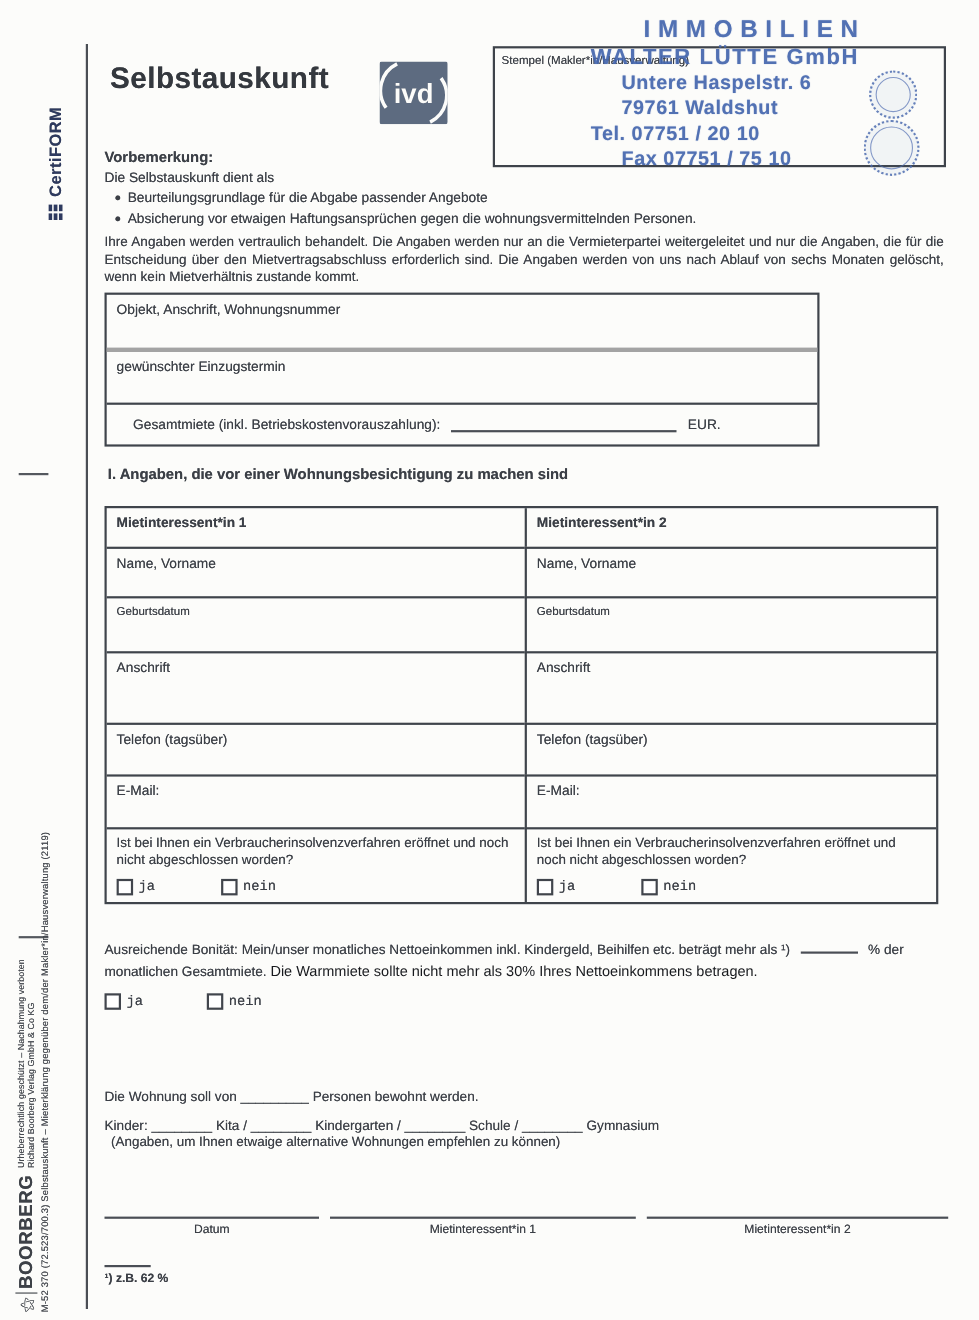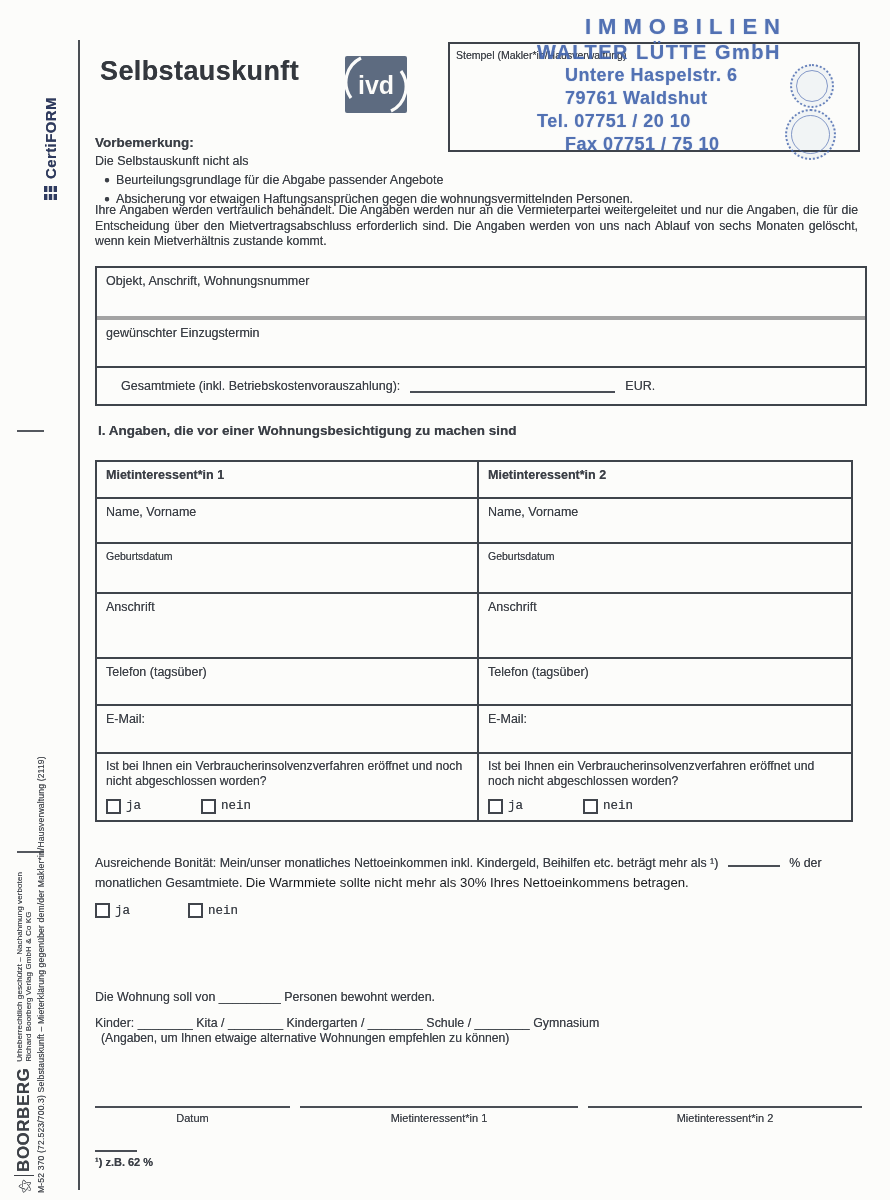--- a/index.html
+++ b/index.html
@@ -44,23 +44,23 @@
   .st6{left:565px;top:134px;font-size:18px;letter-spacing:.5px;}
   .seal{position:absolute;border:2px dotted #4d6cb0;border-radius:50%;opacity:.85;background:rgba(77,108,176,.07);}
   .seal::before{content:"";position:absolute;inset:4px;border:1.6px solid #4d6cb0;border-radius:50%;opacity:.8;}
   .seal1{left:790px;top:64px;width:40px;height:40px;}
   .seal2{left:785px;top:109px;width:47px;height:47px;}
   
   .vb-heading{position:absolute;left:95px;top:135px;font-size:13.5px;font-weight:bold;}
   .vb-intro{position:absolute;left:95px;top:154px;font-size:12.5px;}
   .vb-bullet{position:absolute;left:104px;font-size:12.5px;}
   .vb-bullet .dot{font-size:10px;margin-right:6px;vertical-align:1px;}
-  .vb-par{position:absolute;left:95px;top:203px;width:763px;font-size:12.3px;line-height:1.28;text-align:justify;}
-  
-  .obj-box{position:absolute;left:95px;top:266px;width:772px;border:2px solid #3f444b;box-sizing:border-box;}
+  .vb-par{position:absolute;left:95px;top:213px;width:763px;font-size:12.3px;line-height:1.28;text-align:justify;}
+  
+  .obj-box{position:absolute;left:95px;top:266px;width:650px;border:2px solid #3f444b;box-sizing:border-box;}
   .obj-row{box-sizing:border-box;padding:6px 9px;font-size:12.5px;}
   .obj-r1{height:48px;}
   .obj-r2{height:50px;border-top:4px solid #a3a3a3;}
   .obj-r3{height:38px;border-top:2px solid #3f444b;display:flex;align-items:flex-start;padding-top:11px;padding-left:24px;}
   .blank{display:inline-block;border-bottom:2px solid #4a4e55;height:12px;}
   .obj-blank{width:205px;margin:0 10px;}
   
   .sec1-heading{position:absolute;left:98px;top:423px;font-size:13.5px;font-weight:bold;}
   .tbl{
     position:absolute;left:95px;top:460px;width:758px;border:2px solid #3f444b;box-sizing:border-box;
@@ -135,21 +135,21 @@
   <div class="stamp-line st1">IMMOBILIEN</div>
   <div class="stamp-line st2">WALTER LÜTTE GmbH</div>
   <div class="stamp-line st3">Untere Haspelstr. 6</div>
   <div class="stamp-line st4">79761 Waldshut</div>
   <div class="stamp-line st5">Tel. 07751 / 20 10</div>
   <div class="stamp-line st6">Fax 07751 / 75 10</div>
   <div class="seal seal1"></div>
   <div class="seal seal2"></div>
 
   <div class="vb-heading">Vorbemerkung:</div>
-  <div class="vb-intro">Die Selbstauskunft nicht als</div>
+  <div class="vb-intro">Die Selbstauskunft dient als</div>
   <div class="vb-bullet" style="top:173px;">
     <span class="dot">●</span><span>Beurteilungsgrundlage für die Abgabe passender Angebote</span>
   </div>
   <div class="vb-bullet" style="top:192px;">
     <span class="dot">●</span><span>Absicherung vor etwaigen Haftungsansprüchen gegen die wohnungsvermittelnden Personen.</span>
   </div>
   <div class="vb-par">Ihre Angaben werden vertraulich behandelt. Die Angaben werden nur an die Vermieterpartei weitergeleitet und nur die Angaben, die für die Entscheidung über den Mietvertragsabschluss erforderlich sind. Die Angaben werden von uns nach Ablauf von sechs Monaten gelöscht, wenn kein Mietverhältnis zustande kommt.</div>
 
   <div class="obj-box">
     <div class="obj-row obj-r1">Objekt, Anschrift, Wohnungsnummer</div>

